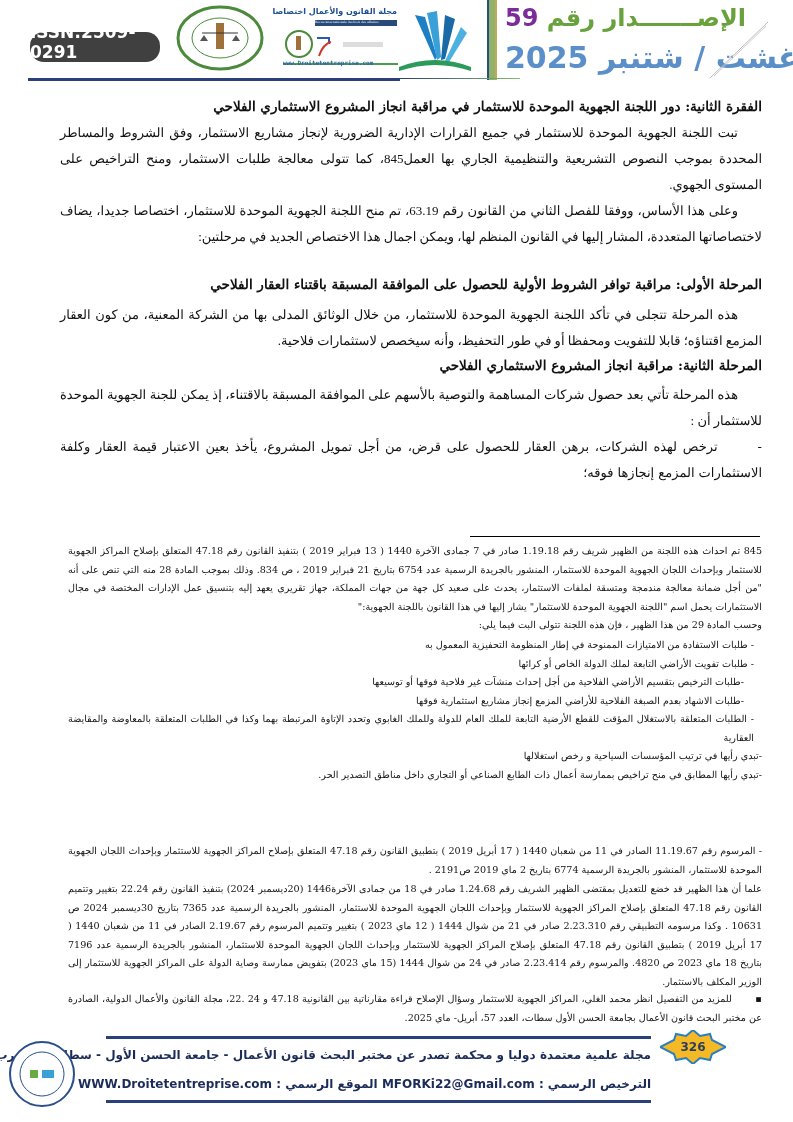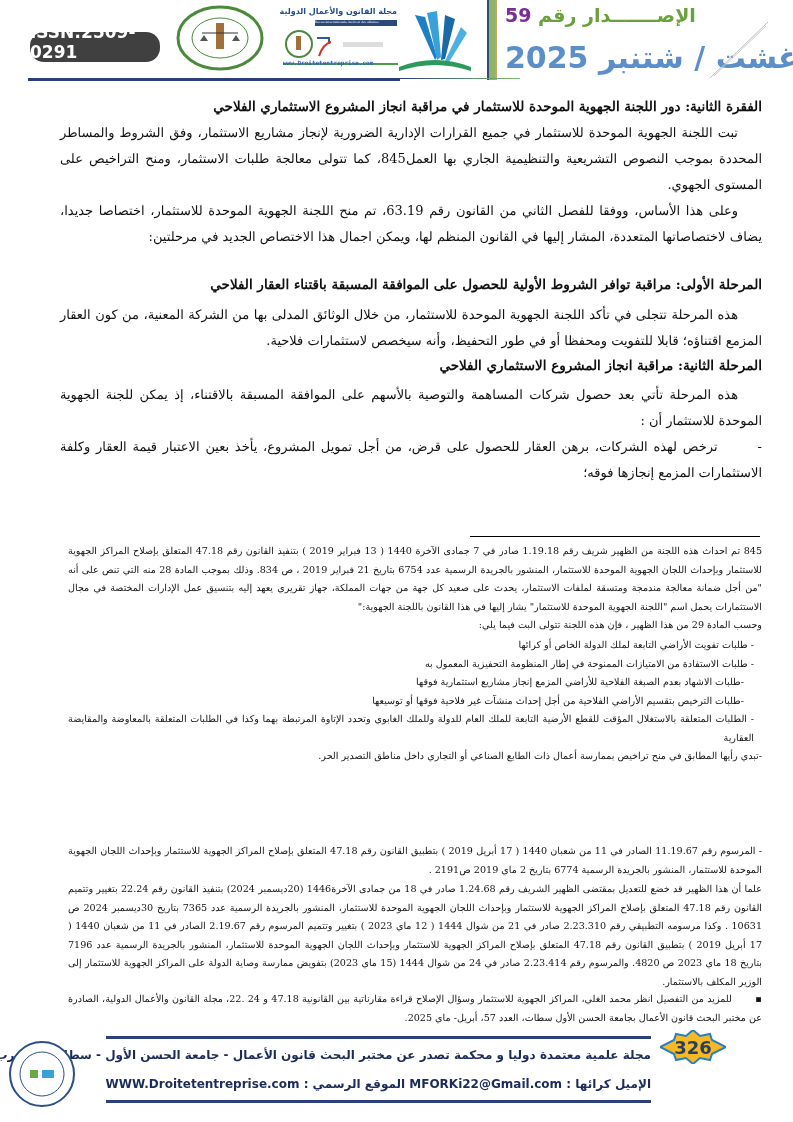--- a/index.html
+++ b/index.html
@@ -8,42 +8,42 @@
 
   
   .issn { left: 30px; top: 32px; width: 130px; height: 30px; background: #404040; border-radius: 14px; color: #fff; font-family: "DejaVu Sans", sans-serif; font-size: 17px; font-weight: 700; display: flex; align-items: flex-end; justify-content: center; letter-spacing: 0; }
   .lab-logo { left: 176px; top: 5px; width: 88px; height: 66px; }
   .journal-banner { left: 283px; top: 6px; width: 115px; height: 60px; }
   .journal-title { left: 283px; top: 7px; width: 114px; font-family: "DejaVu Sans", sans-serif; font-size: 8px; font-weight: 700; color: #1d4e8f; text-align: right; direction: rtl; white-space: nowrap; }
   .journal-subtitle { left: 315px; top: 20px; width: 82px; height: 6px; background: #2a4a7a; color: #fff; font-size: 3px; }
   .website-small { left: 283px; top: 59px; font-family: "DejaVu Sans Mono", monospace; font-size: 6px; font-weight: 700; color: #2f5fa8; }
   .book-logo { left: 395px; top: 5px; width: 78px; height: 70px; }
   .vbar { left: 487px; top: 0; width: 6px; height: 80px; border-left: 2px solid #2b4f7c; border-right: 2px solid #c6a75a; background: #8fb36a; }
-  .issue-line { left: 505px; top: 4px; direction: rtl; font-family: "DejaVu Sans", sans-serif; font-weight: 700; font-size: 19px; color: #69a13c; white-space: nowrap; }
+  .issue-line { left: 505px; top: 4px; direction: rtl; font-family: "DejaVu Sans", sans-serif; font-weight: 700; font-size: 24px; color: #69a13c; white-space: nowrap; }
   .issue-number { color: #7a2d9a; }
   .date-line { left: 505px; top: 40px; direction: rtl; font-family: "DejaVu Sans", sans-serif; font-weight: 700; font-size: 30px; color: #5b8fc9; white-space: nowrap; }
   .diag { left: 700px; top: 20px; width: 70px; height: 60px; }
   .header-rule { left: 28px; top: 78px; width: 372px; height: 3px; background: #2b3f7a; }
   .header-rule2 { left: 400px; top: 78px; width: 120px; height: 1px; background: linear-gradient(90deg,#2b3f7a,#7fbf6a); }
 
   
   .content { left: 60px; width: 702px; direction: rtl; text-align: justify; }
   .h { font-weight: 700; font-size: 13.5px; }
   .p { font-size: 13px; line-height: 26px; }
-  .indent { text-indent: 24px; }
+  .indent { text-indent: 24px; font-family: Liberation Serif, serif; }
 
   .fn-rule { left: 470px; top: 536px; width: 290px; height: 1px; background: #000; }
   .fn { left: 68px; width: 694px; direction: rtl; text-align: justify; font-size: 9.6px; line-height: 18.5px; }
 
   
   .foot-rule { left: 106px; height: 3px; width: 545px; background: #2b3f7a; }
   .foot-line { left: 106px; width: 545px; direction: rtl; text-align: right; font-family: "DejaVu Sans", sans-serif; font-weight: 700; font-size: 12px; color: #1b2b5a; white-space: nowrap; }
   .seal { left: 8px; top: 1040px; width: 68px; height: 68px; }
   .page-star { left: 660px; top: 1030px; width: 66px; height: 34px; }
-  .page-num { left: 660px; top: 1030px; width: 66px; height: 34px; display: flex; align-items: center; justify-content: center; font-family: "DejaVu Sans", sans-serif; font-weight: 700; font-size: 18px; color: #2b3f5a; }
+  .page-num { left: 660px; top: 1030px; width: 66px; height: 34px; display: flex; align-items: center; justify-content: center; font-family: "DejaVu Sans", sans-serif; font-weight: 700; font-size: 12px; color: #2b3f5a; }
 </style>
 </head>
 <body>
 
 <div class="abs issn">
     <span>ISSN:2509-0291</span>
   </div>
 
 <svg class="abs lab-logo" viewBox="0 0 88 66">
   <ellipse cx="44" cy="33" rx="42" ry="31" fill="#fff" stroke="#4b8a3b" stroke-width="3"></ellipse>
@@ -54,21 +54,21 @@
 </svg>
 
 <svg class="abs journal-banner" viewBox="0 0 115 60">
   <circle cx="16" cy="38" r="13" fill="#fff" stroke="#4b8a3b" stroke-width="2"></circle>
   <rect x="13" y="30" width="5" height="14" fill="#a0703a"></rect>
   <path d="M34 32 h12 v6" fill="none" stroke="#2a5aa8" stroke-width="2"></path>
   <path d="M36 50 Q40 38 48 36" fill="none" stroke="#d0342c" stroke-width="2"></path>
   <rect x="60" y="36" width="40" height="5" fill="#ddd"></rect>
   <line x1="0" y1="58" x2="115" y2="58" stroke="#4aa04a" stroke-width="2"></line>
 </svg>
-<div class="abs journal-title">مجلة القانون والأعمال الدولية</div>
+<div class="abs journal-title">مجلة القانون والأعمال اختصاصا</div>
 <div class="abs journal-subtitle">Revue internationale du droit des affaires</div>
 <div class="abs website-small">www.Droitetentreprise.com</div>
 
 <svg class="abs book-logo" viewBox="0 0 78 70">
   <path d="M40 55 L20 10 L30 12 L42 52 Z" fill="#1e7fc4"></path>
   <path d="M42 55 L32 8 L42 6 L46 52 Z" fill="#3aa0d8"></path>
   <path d="M46 55 L50 10 L60 14 L50 54 Z" fill="#1a6aa8"></path>
   <path d="M50 56 L66 22 L72 28 L54 57 Z" fill="#4cb0e0"></path>
   <path d="M4 62 Q40 48 76 62 L76 66 Q40 54 4 66 Z" fill="#2b9a5a"></path>
 </svg>
@@ -97,42 +97,43 @@
 <div class="abs content h" style="top:357px;">المرحلة الثانية: مراقبة انجاز المشروع الاستثماري الفلاحي</div>
 <div class="abs content p indent" style="top:382px;">هذه المرحلة تأتي بعد حصول شركات المساهمة والتوصية بالأسهم على الموافقة المسبقة بالاقتناء، إذ يمكن للجنة الجهوية الموحدة للاستثمار أن :</div>
 <div class="abs content p" style="top:434px; text-indent:0;">
   <span>-&nbsp;&nbsp;&nbsp;&nbsp;&nbsp;&nbsp;&nbsp;</span><span>ترخص لهذه الشركات، برهن العقار للحصول على قرض، من أجل تمويل المشروع، يأخذ بعين الاعتبار قيمة العقار وكلفة الاستثمارات المزمع إنجازها فوقه؛</span>
 </div>
 
 <div class="abs fn-rule"></div>
 <div class="abs fn" style="top:542px;">845 تم احداث هذه اللجنة من الظهير شريف رقم 1.19.18 صادر في 7 جمادى الآخرة 1440 ( 13 فبراير 2019 ) بتنفيذ القانون رقم 47.18 المتعلق بإصلاح المراكز الجهوية للاستثمار وبإحداث اللجان الجهوية الموحدة للاستثمار، المنشور بالجريدة الرسمية عدد 6754 بتاريخ 21 فبراير 2019 ، ص 834. وذلك بموجب المادة 28 منه التي تنص على أنه "من أجل ضمانة معالجة مندمجة ومتسقة لملفات الاستثمار، يحدث على صعيد كل جهة من جهات المملكة، جهاز تقريري يعهد إليه بتنسيق عمل الإدارات المختصة في مجال الاستثمارات يحمل اسم "اللجنة الجهوية الموحدة للاستثمار" يشار إليها في هذا القانون باللجنة الجهوية:"</div>
 <div class="abs fn" style="top:616px;">وحسب المادة 29 من هذا الظهير ، فإن هذه اللجنة تتولى البت فيما يلي:</div>
 <div class="abs fn" style="top:636px; padding-right:18px;">
+  <div style="padding-right:8px">- طلبات الاستفادة من الامتيازات الممنوحة في إطار المنظومة التحفيزية المعمول به</div>
   <div style="padding-right:8px">- طلبات تفويت الأراضي التابعة لملك الدولة الخاص أو كرائها</div>
-  <div style="padding-right:8px">- طلبات الاستفادة من الامتيازات الممنوحة في إطار المنظومة التحفيزية المعمول به</div>
+  <div style="padding-right:18px">-طلبات الترخيص بتقسيم الأراضي الفلاحية من أجل إحداث منشآت غير فلاحية فوقها أو توسيعها</div>
   <div style="padding-right:18px">-طلبات الاشهاد بعدم الصبغة الفلاحية للأراضي المزمع إنجاز مشاريع استثمارية فوقها</div>
-  <div style="padding-right:18px">-طلبات الترخيص بتقسيم الأراضي الفلاحية من أجل إحداث منشآت غير فلاحية فوقها أو توسيعها</div>
   <div style="padding-right:8px">- الطلبات المتعلقة بالاستغلال المؤقت للقطع الأرضية التابعة للملك العام للدولة وللملك الغابوي وتحدد الإتاوة المرتبطة بهما وكذا في الطلبات المتعلقة بالمعاوضة والمقايضة العقارية</div>
+  <div style="padding-right:0">-تبدي رأيها في ترتيب المؤسسات السياحية و رخص استغلالها</div>
   <div style="padding-right:0">-تبدي رأيها المطابق في منح تراخيص بممارسة أعمال ذات الطابع الصناعي أو التجاري داخل مناطق التصدير الحر.</div>
 </div>
 <div class="abs fn" style="top:842px;">- المرسوم رقم 11.19.67 الصادر في 11 من شعبان 1440 ( 17 أبريل 2019 ) بتطبيق القانون رقم 47.18 المتعلق بإصلاح المراكز الجهوية للاستثمار وبإحداث اللجان الجهوية الموحدة للاستثمار، المنشور بالجريدة الرسمية 6774 بتاريخ 2 ماي 2019 ص2191 .</div>
 <div class="abs fn b" style="top:880px;">علما أن هذا الظهير قد خضع للتعديل بمقتضى الظهير الشريف رقم 1.24.68 صادر في 18 من جمادى الآخرة1446 (20ديسمبر 2024) بتنفيذ القانون رقم 22.24 بتغيير وتتميم القانون رقم 47.18 المتعلق بإصلاح المراكز الجهوية للاستثمار وبإحداث اللجان الجهوية الموحدة للاستثمار، المنشور بالجريدة الرسمية عدد 7365 بتاريخ 30ديسمبر 2024 ص 10631 . وكذا مرسومه التطبيقي رقم 2.23.310 صادر في 21 من شوال 1444 ( 12 ماي 2023 ) بتغيير وتتميم المرسوم رقم 2.19.67 الصادر في 11 من شعبان 1440 ( 17 أبريل 2019 ) بتطبيق القانون رقم 47.18 المتعلق بإصلاح المراكز الجهوية للاستثمار وبإحداث اللجان الجهوية الموحدة للاستثمار، المنشور بالجريدة الرسمية عدد 7196 بتاريخ 18 ماي 2023 ص 4820. والمرسوم رقم 2.23.414 صادر في 24 من شوال 1444 (15 ماي 2023) بتفويض ممارسة وصاية الدولة على المراكز الجهوية للاستثمار إلى الوزير المكلف بالاستثمار.</div>
 <div class="abs fn b" style="top:990px;">
   <span>▪&nbsp;&nbsp;&nbsp;&nbsp;&nbsp;&nbsp;&nbsp;</span><span>للمزيد من التفصيل انظر محمد الغلي، المراكز الجهوية للاستثمار وسؤال الإصلاح قراءة مقارناتية بين القانونية 47.18 و 24 .22، مجلة القانون والأعمال الدولية، الصادرة عن مختبر البحث قانون الأعمال بجامعة الحسن الأول سطات، العدد 57، أبريل- ماي 2025.</span>
 </div>
 
 <svg class="abs page-star" viewBox="0 0 66 34">
   <polygon points="33,0 40,6 50,4 52,10 66,17 52,24 50,30 40,28 33,34 26,28 16,30 14,24 0,17 14,10 16,4 26,6" fill="#f4b925" stroke="#2a7fc0" stroke-width="2"></polygon>
 </svg>
 <div class="abs page-num">326</div>
 
 <div class="abs foot-rule" style="top:1036px;"></div>
 <div class="abs foot-line" style="top:1048px;">مجلة علمية معتمدة دوليا و محكمة تصدر عن مختبر البحث قانون الأعمال - جامعة الحسن الأول - سطات - المغرب</div>
 <div class="abs foot-line" style="top:1077px;">
-  <span>الإميل كرائها :</span>
+  <span>الترخيص الرسمي :</span>
   <span style="direction:ltr; unicode-bidi:embed;">MFORKi22@Gmail.com</span>
   <span>الموقع الرسمي :</span>
   <span style="direction:ltr; unicode-bidi:embed;">WWW.Droitetentreprise.com</span>
 </div>
 <div class="abs foot-rule" style="top:1100px;"></div>
 
 <svg class="abs seal" viewBox="0 0 68 68">
   <circle cx="34" cy="34" r="32" fill="#fff" stroke="#2b4f8a" stroke-width="2"></circle>
   <circle cx="34" cy="34" r="22" fill="none" stroke="#2b4f8a" stroke-width="1"></circle>
   <rect x="22" y="30" width="8" height="8" fill="#6aaa43"></rect>

